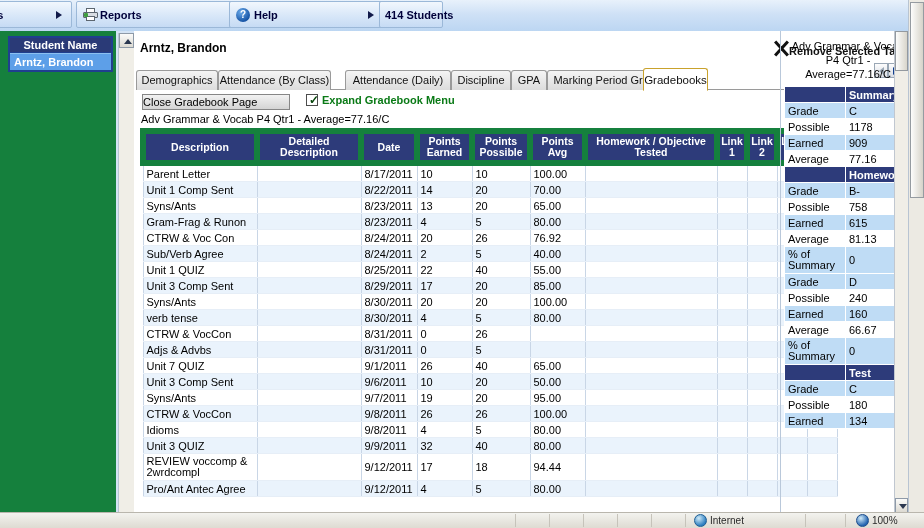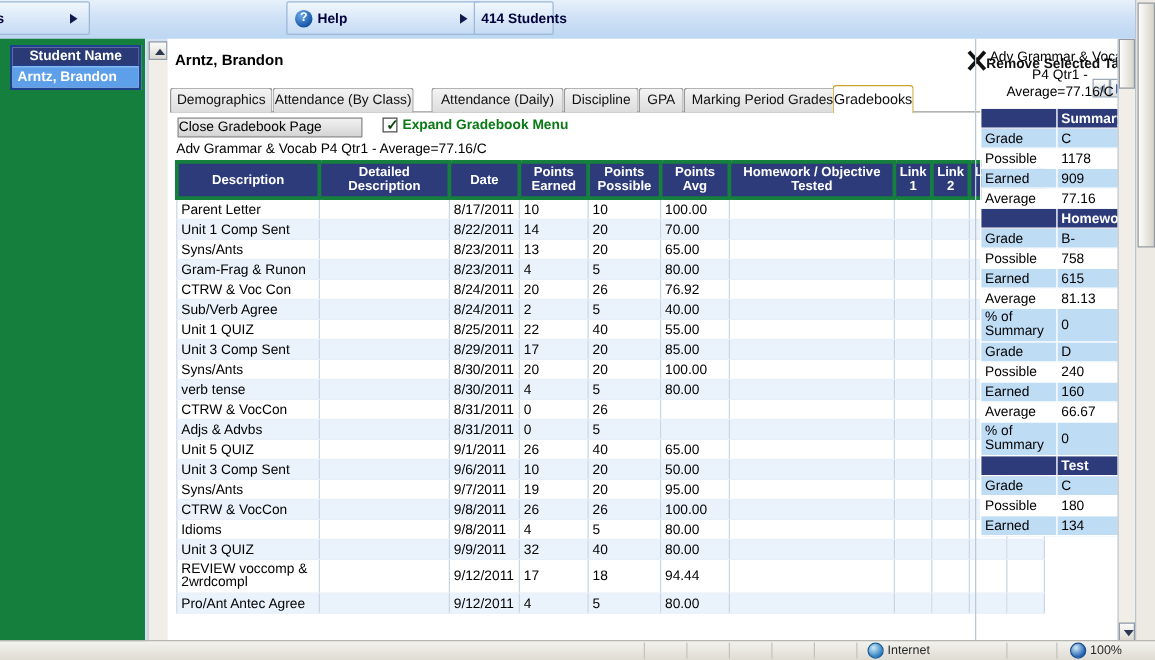--- a/index.html
+++ b/index.html
@@ -85,21 +85,21 @@
   .cbx{width:12px;height:12px;border:1px solid #4d4d4d;background:#fff;position:relative;box-sizing:border-box;}
   .cbx .tick{position:absolute;left:2px;top:-1px;color:#06440a;font-size:12px;font-weight:bold;line-height:12px;}
   .expandlbl{font-size:11px;font-weight:bold;color:#0a7a16;}
 
   .gbtitle{position:absolute;left:7px;top:82px;font-size:11px;color:#000;}
 
   
   .grid{position:absolute;left:6px;top:97px;width:636px;}
   table.gb{border-collapse:collapse;table-layout:fixed;width:636px;font-size:11px;}
   table.gb th{background:#2d3b7a;color:#ffffff;font-weight:bold;font-size:10.5px;
-    text-align:center;border:3px solid #15803d;padding:2px 1px;line-height:11px;vertical-align:middle;}
+    text-align:center;border:6px solid #15803d;padding:2px 1px;line-height:11px;vertical-align:middle;}
   table.gb td{border-left:1px solid #c9d6e6;border-right:1px solid #c9d6e6;
     border-bottom:1px solid #e6eef7;padding:0 3px;height:15px;vertical-align:middle;
     overflow:hidden;white-space:nowrap;color:#000;}
   table.gb tbody tr:nth-child(odd) td{background:#ffffff;}
   table.gb tbody tr:nth-child(even) td{background:#eaf3fc;}
   table.gb td.two{white-space:normal;line-height:11px;height:26px;}
   .c-desc{width:114px;} .c-ddesc{width:104px;} .c-date{width:56px;}
   .c-pe{width:55px;} .c-pp{width:58px;} .c-pa{width:55px;}
   .c-hw{width:132px;} .c-lk{width:30px;}
 
@@ -145,20 +145,30 @@
 </head>
 <body>
 
 <div class="app">
 
   <div class="menubar">
     <div class="menuitem" id="m-access">
       <span class="lbl">cess Tabs</span>
       <span class="arr"></span>
     </div>
+    <div class="menuitem" id="m-reports">
+      <span class="ic-printer">
+        <span class="top"></span>
+          <span class="body"></span>
+          <span class="out"></span>
+          <span class="grn"></span>
+      </span>
+      <span class="lbl">Reports</span>
+      <span class="arr"></span>
+    </div>
     <div class="menuitem" id="m-help">
       <span class="ic-help">?</span>
       <span class="lbl">Help</span>
       <span class="arr"></span>
     </div>
     <div class="menuitem" id="m-students">
       <span class="lbl">414 Students</span>
     </div>
   </div>
 
@@ -182,21 +192,21 @@
     <div class="removetab">Remove Selected Tab</div>
 
     <div class="tabstrip">
       <div class="tabline"></div>
       <div class="tab" style="left:0px;width:82px;">Demographics</div>
       <div class="tab" style="left:82px;width:113px;">Attendance (By Class)</div>
       <div class="tab" style="left:209px;width:106px;">Attendance (Daily)</div>
       <div class="tab" style="left:315px;width:60px;">Discipline</div>
       <div class="tab" style="left:375px;width:36px;">GPA</div>
       <div class="tab" style="left:411px;width:126px;">Marking Period Grades</div>
-      <div class="tab active" style="left:507px;width:65px;margin-left:23px;">Gradebooks</div>
+      <div class="tab active" style="left:507px;width:65px;">Gradebooks</div>
     </div>
     <div class="navbtns">
       <div class="navbtn prev">
           <span class="chv"></span>
         </div>
       <div class="navbtn next">
           <span class="chv"></span>
         </div>
     </div>
 
@@ -391,21 +401,21 @@
               <td>0</td>
               <td>5</td>
               <td></td>
               <td></td>
               <td></td>
               <td></td>
               <td></td>
               <td></td>
             </tr>
             <tr>
-              <td>Unit 5 QUIZ</td>
+              <td>Unit 7 QUIZ</td>
               <td></td>
               <td>9/1/2011</td>
               <td>26</td>
               <td>40</td>
               <td>65.00</td>
               <td></td>
               <td></td>
               <td></td>
               <td></td>
               <td></td>

